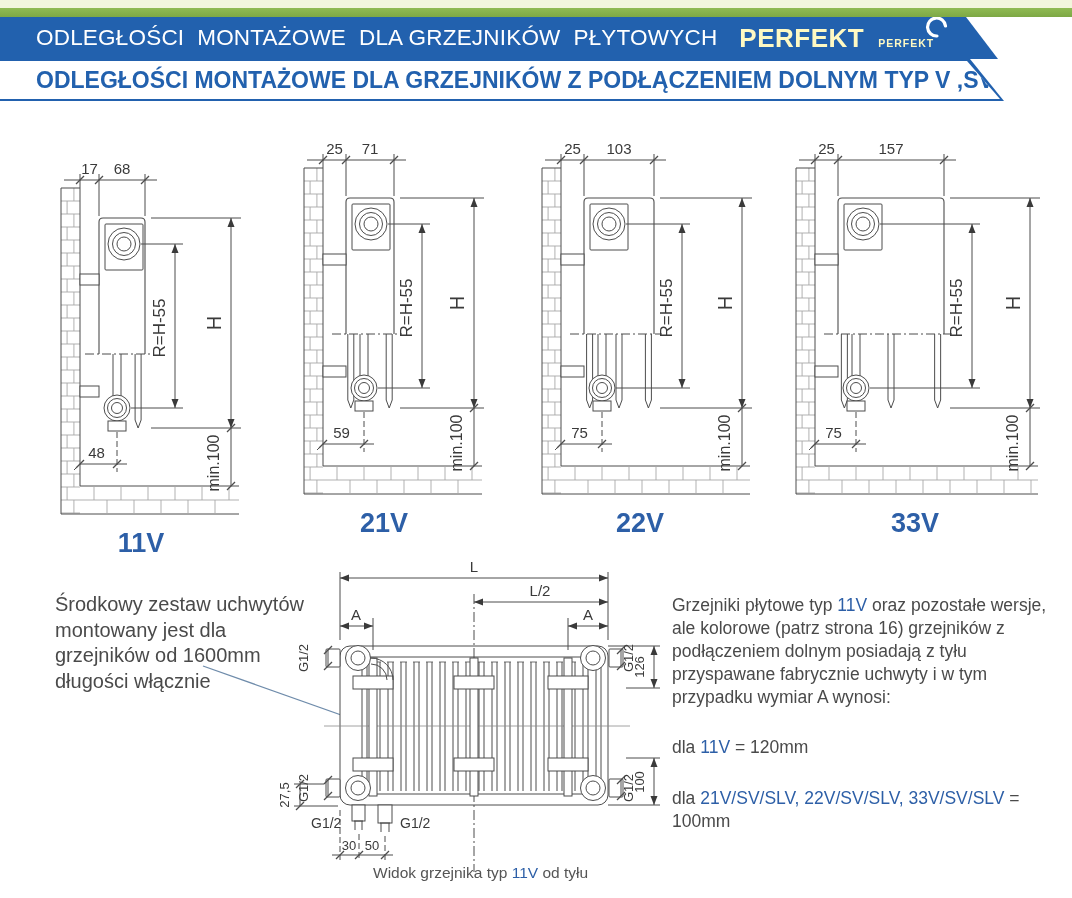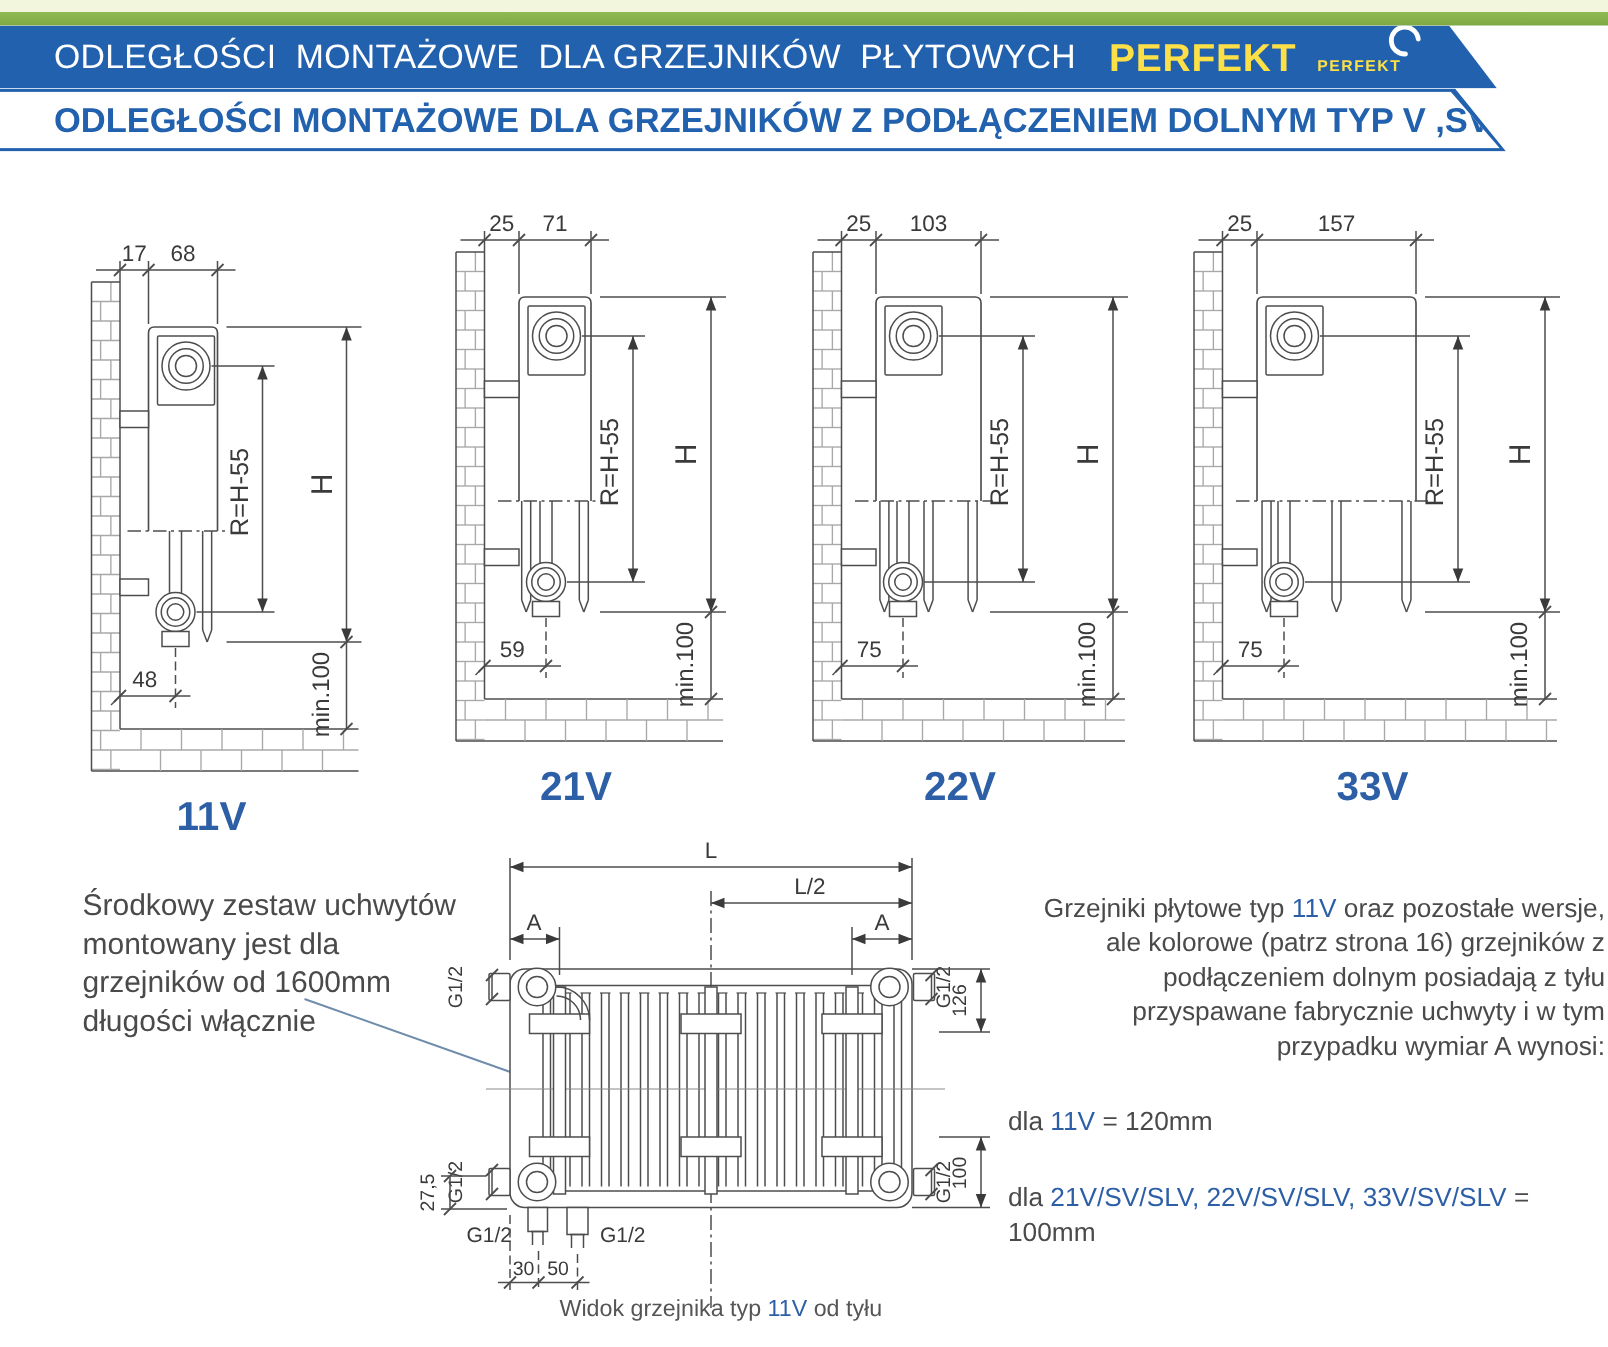--- a/index.html
+++ b/index.html
@@ -6,21 +6,21 @@
   .page{position:relative;width:1072px;height:898px;background:#fff;overflow:hidden;
         font-family:"Liberation Sans","DejaVu Sans",sans-serif;}
   
   .strip-pale{position:absolute;left:0;top:0;width:1072px;height:8px;background:#f2f6dc;}
   .strip-green{position:absolute;left:0;top:8px;width:1072px;height:9px;
                background:linear-gradient(#90bb53,#7da845);}
   .banner-blue{position:absolute;left:0;top:17px;width:1010px;height:42px;background:#2261ae;
                clip-path:polygon(0 0,966px 0,998px 100%,0 100%);
                display:flex;align-items:center;padding-left:36px;box-sizing:border-box;}
   .banner-title{color:#fff;font-weight:normal;font-size:22.5px;letter-spacing:.2px;white-space:pre;}
-  .logo{position:relative;display:flex;align-items:baseline;margin-left:22px;color:#fde047;}
+  .logo{position:relative;display:flex;align-items:baseline;margin-left:22px;color:#fef9c3;}
   .logo-brand{font-weight:bold;font-size:26px;letter-spacing:.5px;position:relative;}
   .logo-swirl{position:absolute;top:-9px;right:-15px;}
   .logo-sub{font-size:10.5px;letter-spacing:1px;margin-left:14px;font-weight:bold;}
   .banner-white{position:absolute;left:0;top:59px;width:1030px;height:42px;background:#2261ae;
                 clip-path:polygon(0 0,970px 0,1004px 100%,0 100%);}
   .banner-white-inner{position:absolute;left:0;top:2px;height:38px;width:1030px;background:#fff;
                 clip-path:polygon(0 0,967px 0,1000px 100%,0 100%);
                 display:flex;align-items:center;padding-left:36px;box-sizing:border-box;}
   .banner-subtitle{color:#2261ae;font-weight:600;font-size:23px;white-space:pre;}
   
@@ -28,21 +28,21 @@
   .d0{left:25px;margin-top:20px;} .d1{left:268px;} .d2{left:512px;} .d3{left:772px;}
   .type-label{text-align:center;color:#2d5fa7;font-weight:bold;font-size:27px;margin-top:4px;}
   
   .bracket-note{position:absolute;left:55px;top:592px;width:268px;font-size:20px;
                 color:#4a4a4a;line-height:1.28;}
   .leader-svg{position:absolute;left:195px;top:658px;pointer-events:none;}
   .rear{position:absolute;left:278px;top:560px;width:400px;height:330px;}
   .rear-caption{position:absolute;left:95px;top:283px;white-space:nowrap;font-size:15.5px;color:#555;margin-top:21px;}
   .notes{position:absolute;left:672px;top:594px;width:398px;color:#4a4a4a;font-size:17.5px;line-height:1.32;}
   .notes .warn{margin-bottom:26px;}
-  .notes .para{margin-bottom:10px;text-align:right;}
+  .notes .para{margin-bottom:10px;}
   .notes .rule{margin-top:27px;}
   .blue{color:#2d5fa7;}
   svg text{fill:#3a3a3a;font-family:"Liberation Sans","DejaVu Sans",sans-serif;}
 </style>
 </head>
 <body>
 
 <div class="page">
 
   <div class="strip-pale"></div>

